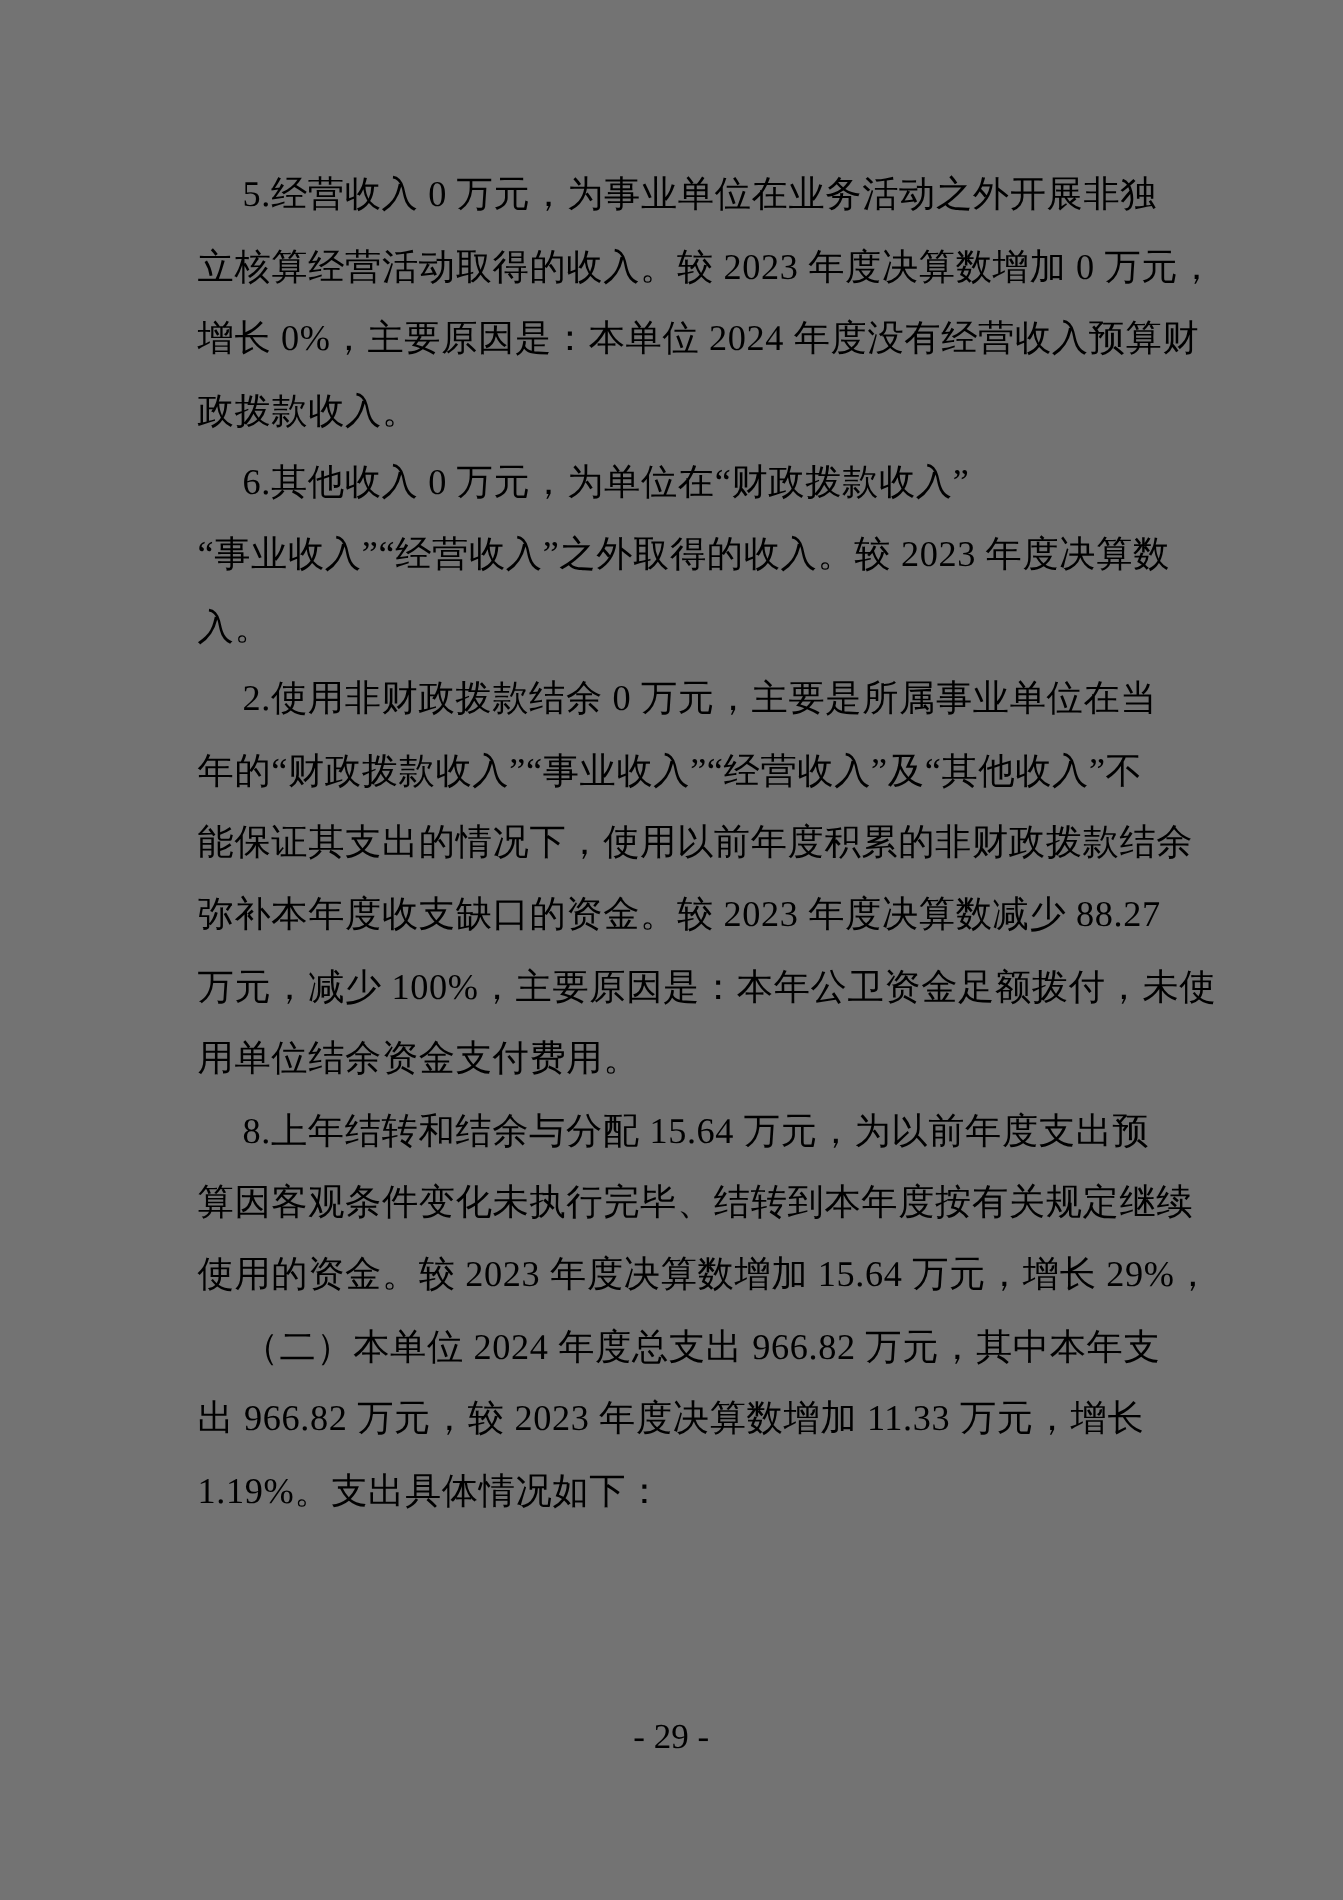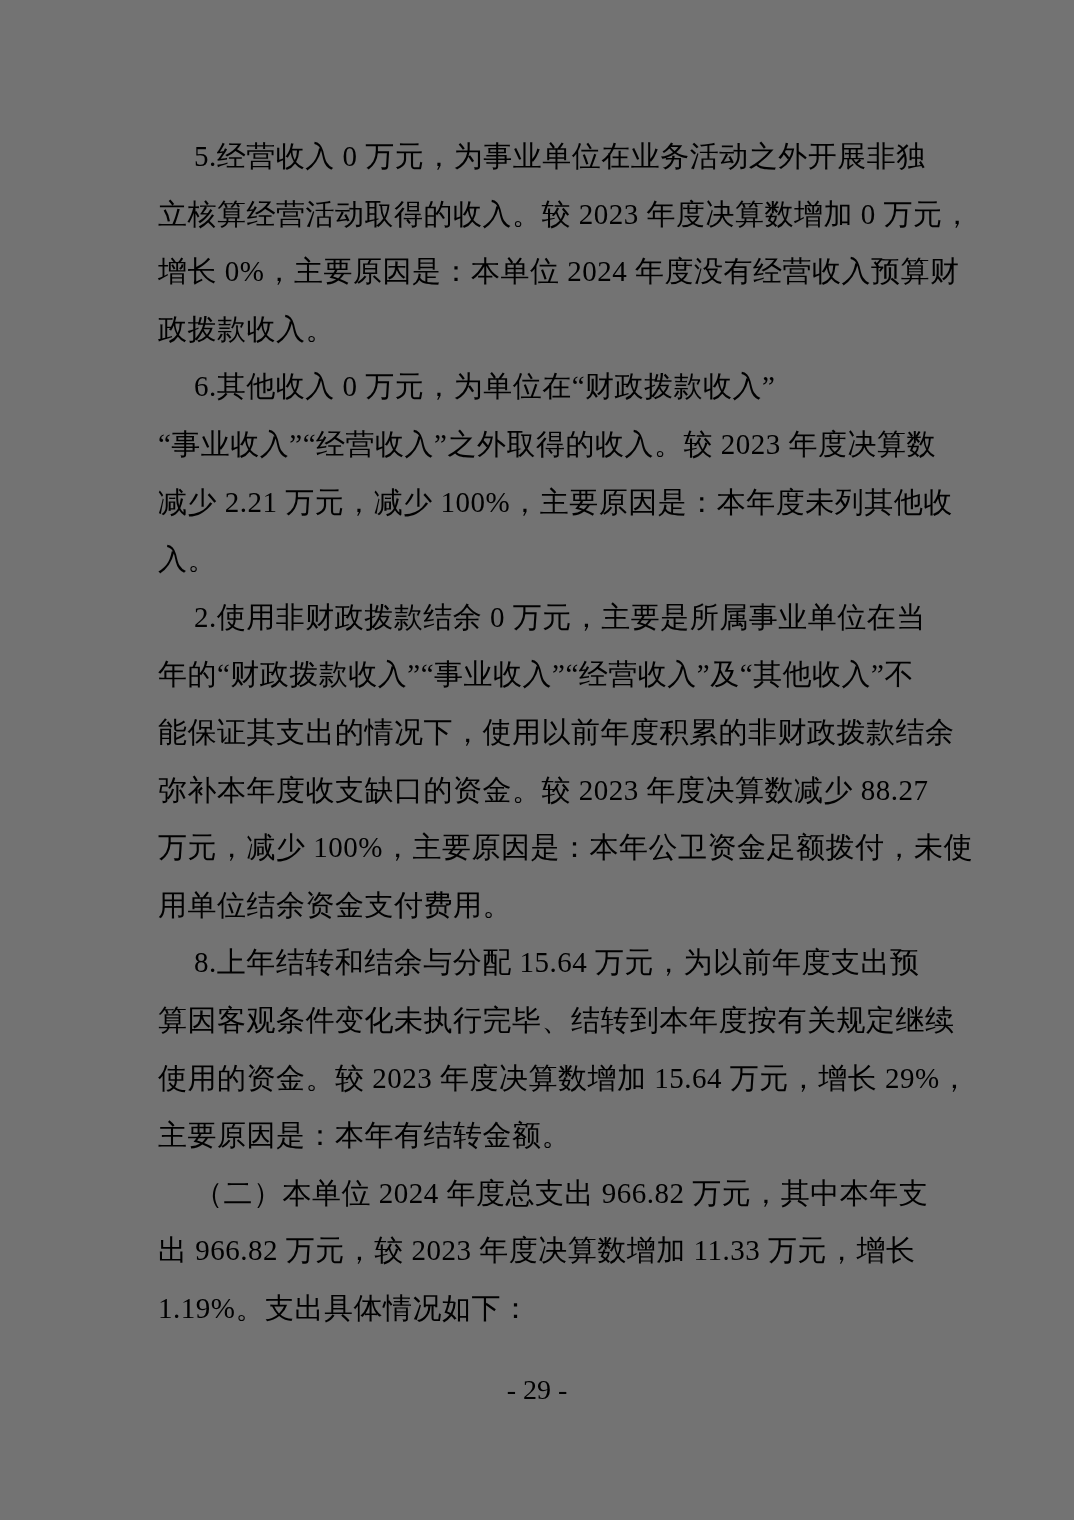--- a/index.html
+++ b/index.html
@@ -59,38 +59,36 @@
     <div class="para">
       <div class="line first">5.经营收入 0 万元，为事业单位在业务活动之外开展非独</div>
       <div class="line">立核算经营活动取得的收入。较 2023 年度决算数增加 0 万元，</div>
       <div class="line">增长 0%，主要原因是：本单位 2024 年度没有经营收入预算财</div>
       <div class="line">政拨款收入。</div>
     </div>
 
     <div class="para">
       <div class="line first">6.其他收入 0 万元，为单位在“财政拨款收入”</div>
       <div class="line">“事业收入”“经营收入”之外取得的收入。较 2023 年度决算数</div>
-      <div class="line">减少 2.21 万元，减少 100%，主要原因是：本年度未列其他收</div>
       <div class="line">入。</div>
     </div>
 
     <div class="para">
       <div class="line first">2.使用非财政拨款结余 0 万元，主要是所属事业单位在当</div>
       <div class="line">年的“财政拨款收入”“事业收入”“经营收入”及“其他收入”不</div>
       <div class="line">能保证其支出的情况下，使用以前年度积累的非财政拨款结余</div>
       <div class="line">弥补本年度收支缺口的资金。较 2023 年度决算数减少 88.27</div>
       <div class="line">万元，减少 100%，主要原因是：本年公卫资金足额拨付，未使</div>
       <div class="line">用单位结余资金支付费用。</div>
     </div>
 
     <div class="para">
       <div class="line first">8.上年结转和结余与分配 15.64 万元，为以前年度支出预</div>
       <div class="line">算因客观条件变化未执行完毕、结转到本年度按有关规定继续</div>
       <div class="line">使用的资金。较 2023 年度决算数增加 15.64 万元，增长 29%，</div>
-      <div class="line">主要原因是：本年有结转金额。</div>
     </div>
 
     <div class="para">
       <div class="line first">（二）本单位 2024 年度总支出 966.82 万元，其中本年支</div>
       <div class="line">出 966.82 万元，较 2023 年度决算数增加 11.33 万元，增长</div>
       <div class="line">1.19%。支出具体情况如下：</div>
     </div>
 
   </div>
 

